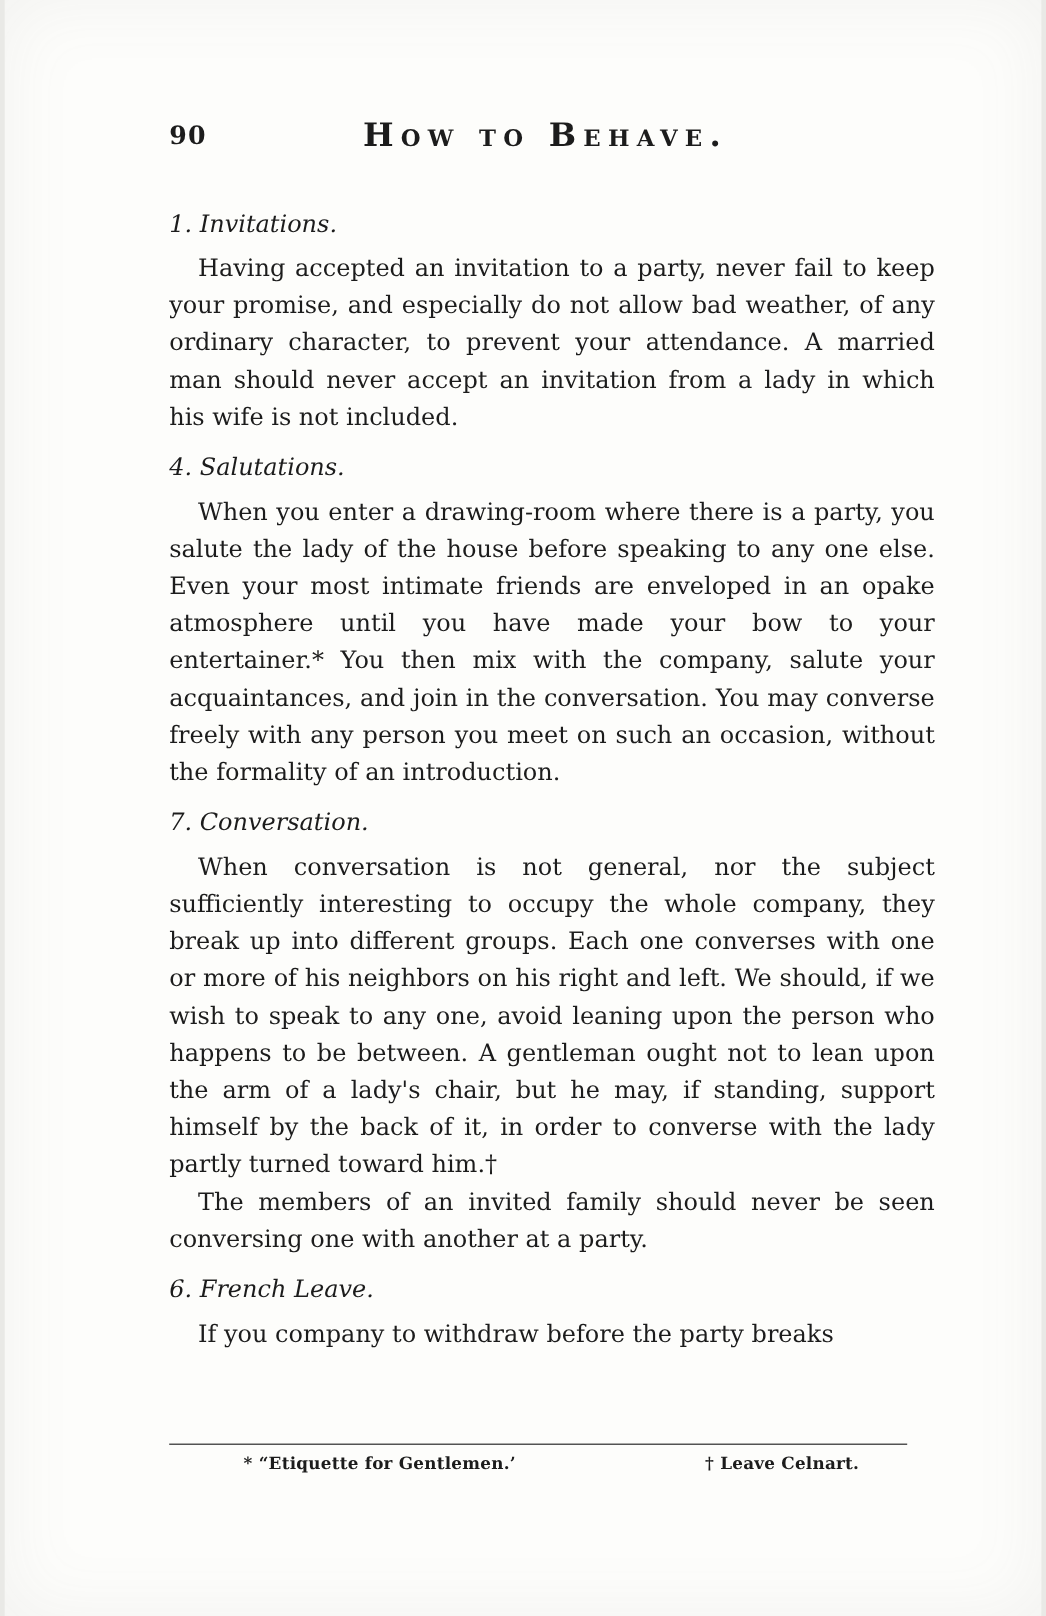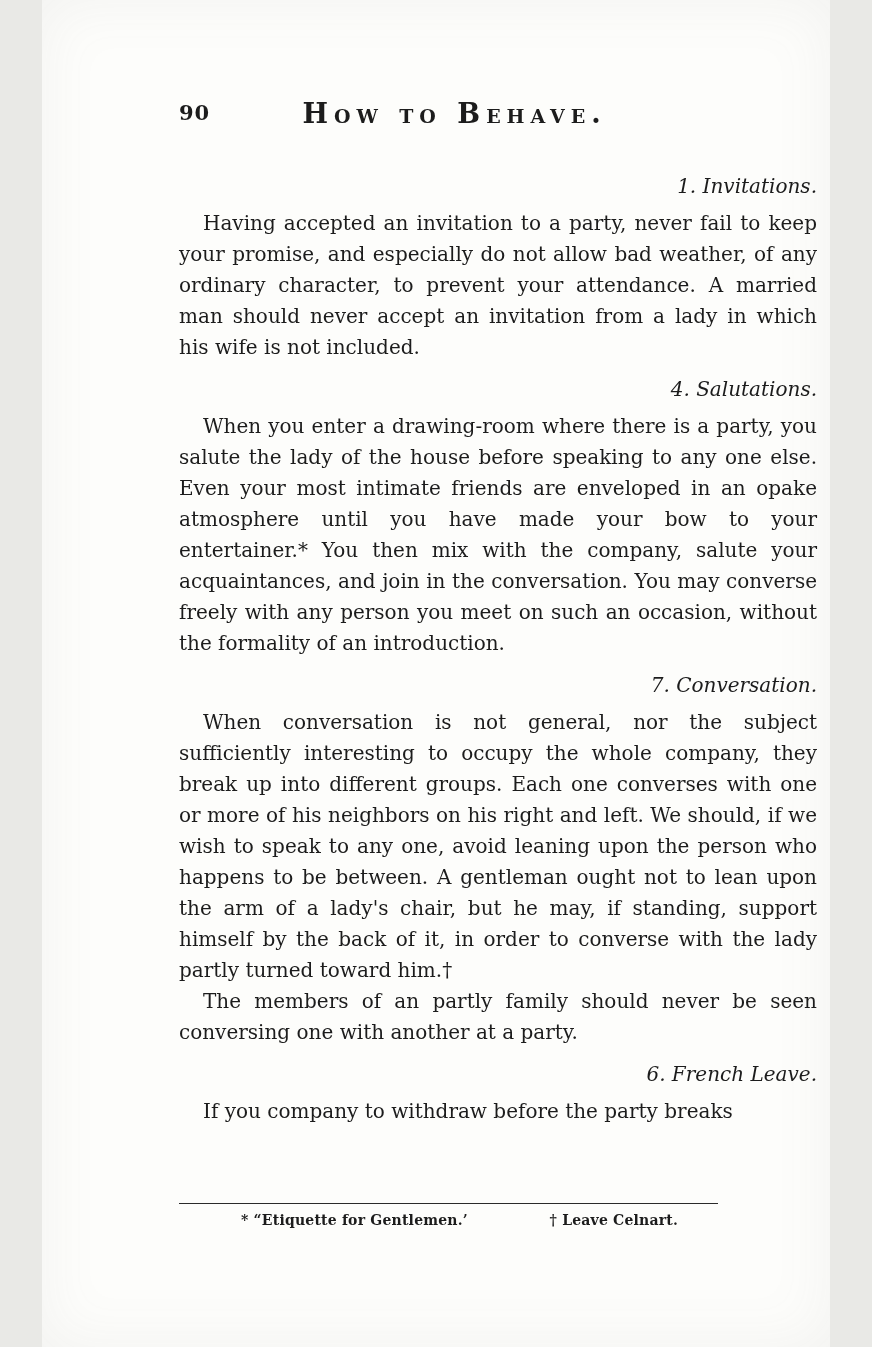--- a/index.html
+++ b/index.html
@@ -3,21 +3,21 @@
 <meta charset="utf-8">
 <style>
   * { margin: 0; padding: 0; box-sizing: border-box; }
 
   html, body {
     background: #e9e9e6;
   }
 
   .page {
     position: relative;
-    width: 788px;
+    width: 864px;
     height: 1347px;
     margin: 0 auto;
     background: #fdfdfb;
     color: #1c1c1c;
     font-family: "DejaVu Serif", "Liberation Serif", serif;
     overflow: hidden;
     box-shadow: inset 0 0 60px rgba(120,120,110,0.08);
   }
 
   
@@ -46,21 +46,21 @@
   }
 
   
   .page-body {
     position: absolute;
     top: 160px;
     left: 137px;
     width: 638px;
   }
   .section-heading {
-    text-align: right;
+    text-align: left;
     font-style: italic;
     font-size: 20px;
     line-height: 26px;
     margin: 13px 0 9px 0;
   }
   .body-paragraph {
     font-size: 20px;
     line-height: 31px;
     text-align: justify;
     text-indent: 24px;
@@ -100,21 +100,21 @@
   </div>
 
   <div class="page-body" id="page-body">
 
   <div class="section-heading">1. Invitations.</div>
       <p class="body-paragraph">Having accepted an invitation to a party, never fail to keep your promise, and especially do not allow bad weather, of any ordinary character, to prevent your attendance. A married man should never accept an invitation from a lady in which his wife is not included.</p>
       <div class="section-heading">4. Salutations.</div>
       <p class="body-paragraph">When you enter a drawing-room where there is a party, you salute the lady of the house before speaking to any one else. Even your most intimate friends are enveloped in an opake atmosphere until you have made your bow to your entertainer.* You then mix with the company, salute your acquaintances, and join in the conversation. You may converse freely with any person you meet on such an occasion, without the formality of an introduction.</p>
       <div class="section-heading">7. Conversation.</div>
       <p class="body-paragraph">When conversation is not general, nor the subject sufficiently interesting to occupy the whole company, they break up into different groups. Each one converses with one or more of his neighbors on his right and left. We should, if we wish to speak to any one, avoid leaning upon the person who happens to be between. A gentleman ought not to lean upon the arm of a lady's chair, but he may, if standing, support himself by the back of it, in order to converse with the lady partly turned toward him.†</p>
-      <p class="body-paragraph">The members of an partly family should never be seen conversing one with another at a party.</p>
+      <p class="body-paragraph">The members of an invited family should never be seen conversing one with another at a party.</p>
       <div class="section-heading">6. French Leave.</div>
       <p class="body-paragraph">If you company to withdraw before the party breaks</p>
     </div>
 
   <div class="footnote-block">
     <div class="footnote-rule"></div>
     <div class="footnotes">
       <span>* “Etiquette for Gentlemen.’</span>
       <span>† Leave Celnart.</span>
     </div>

